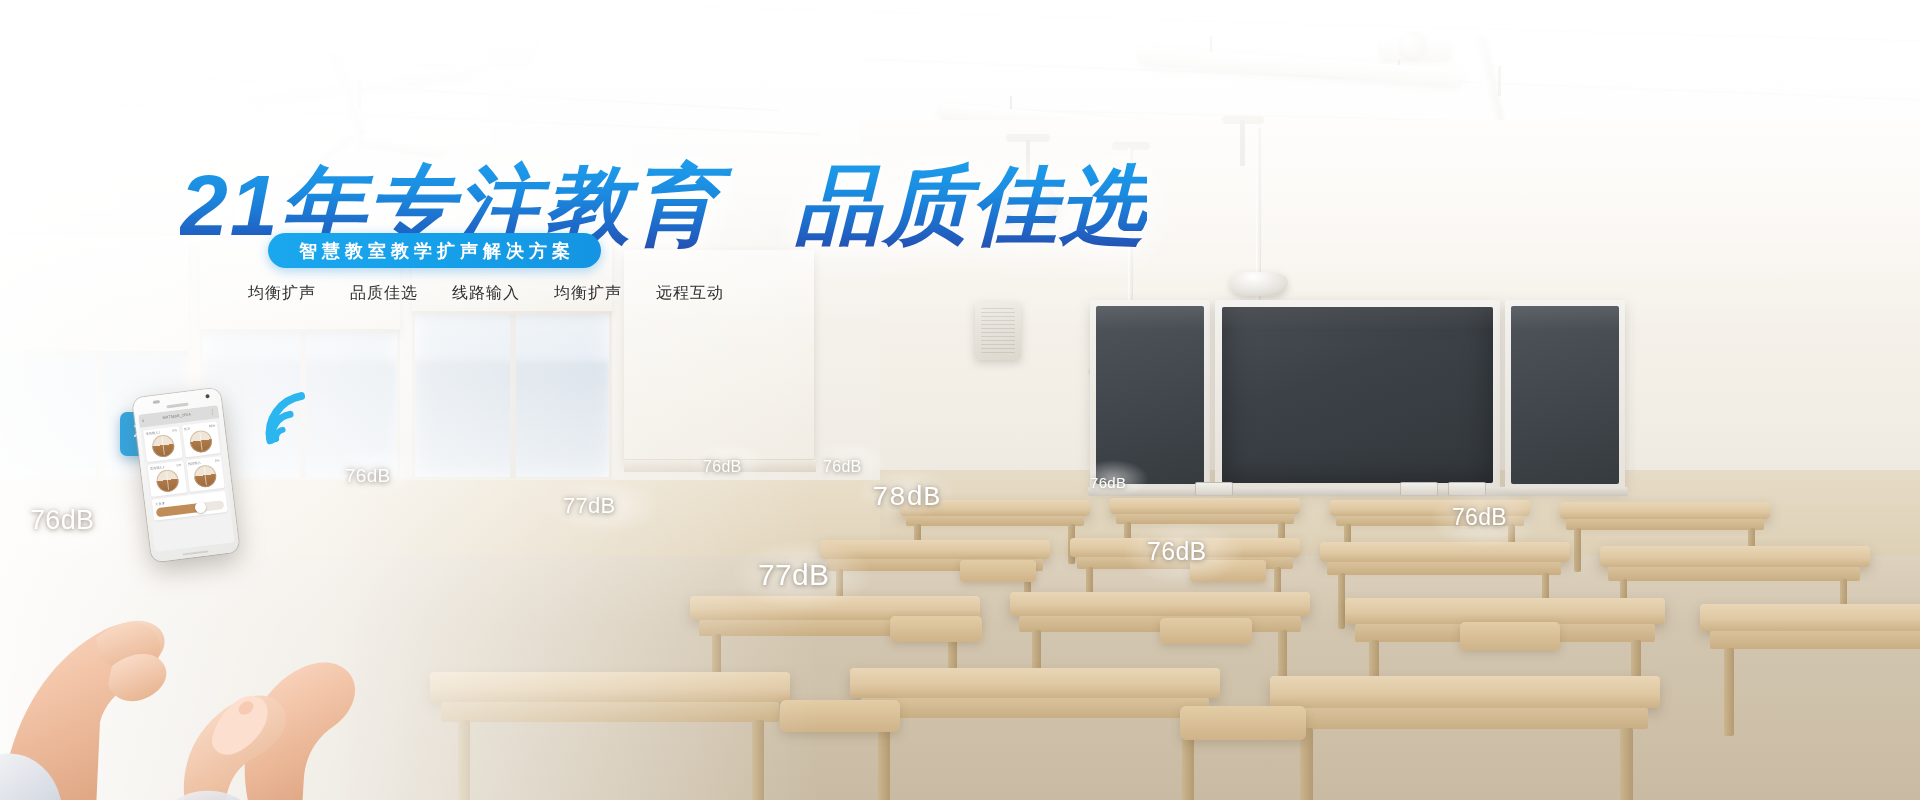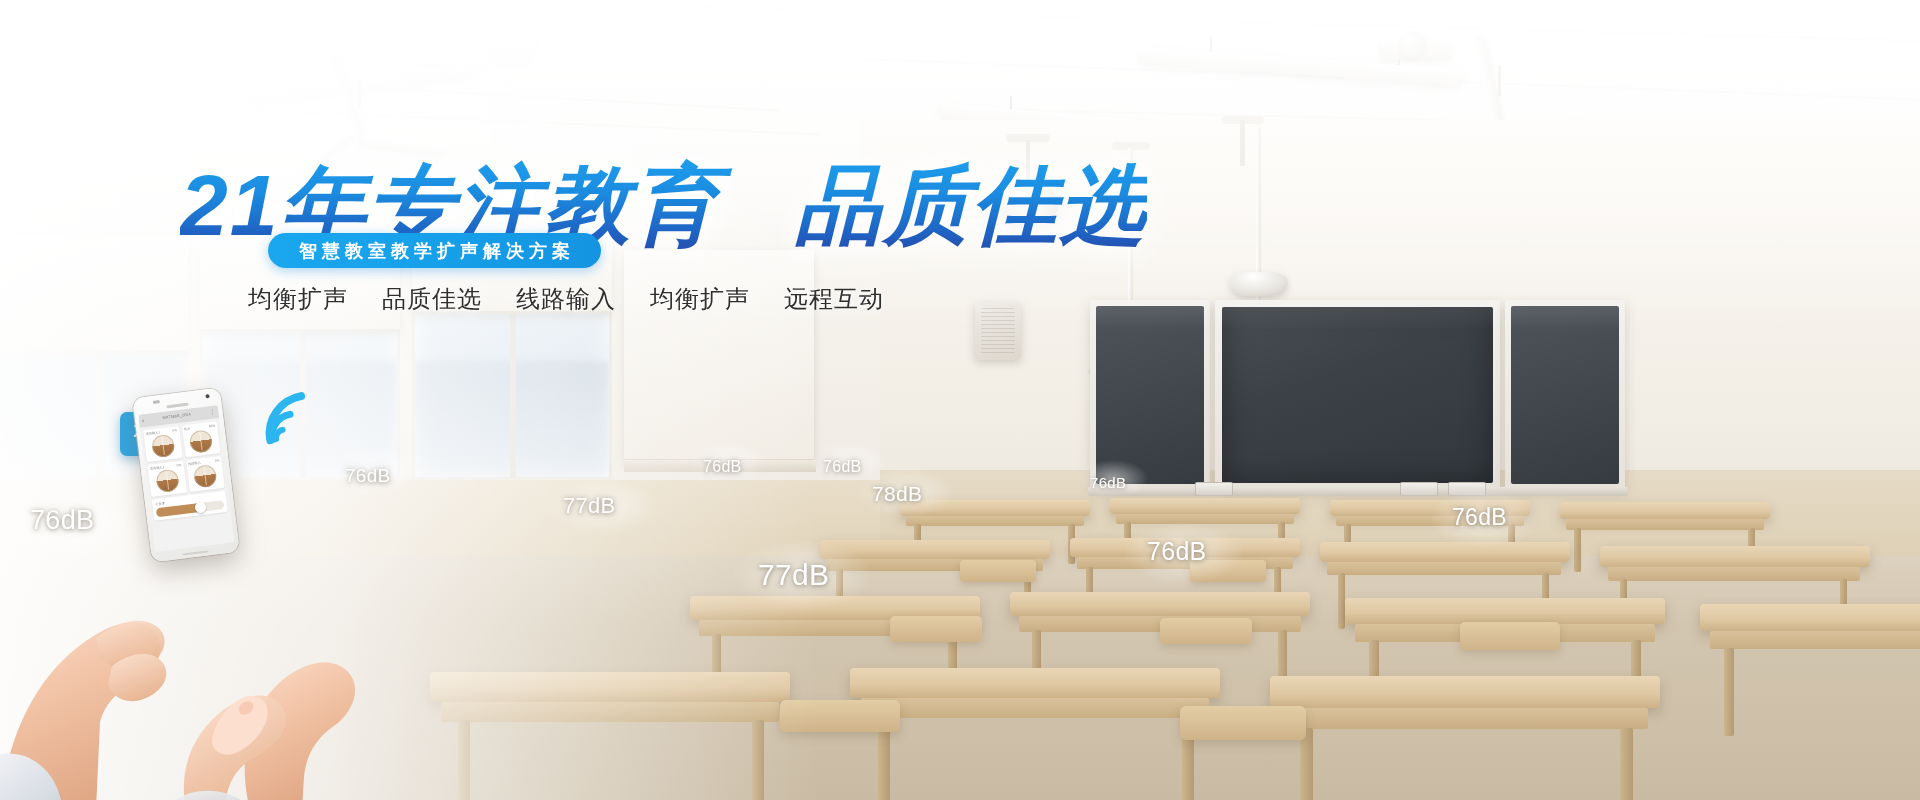--- a/index.html
+++ b/index.html
@@ -253,21 +253,21 @@
   .pill span {
     color:#fff; font-size:18px; font-weight:600;
     letter-spacing:5px; text-indent:5px; white-space:nowrap;
   }
 
   .features {
     position:absolute; left:248px; top:283px;
     display:flex; gap:34px; white-space:nowrap;
   }
   .features .f {
-    font-size:24px; color:#2f2f2f; font-weight:500; letter-spacing:1px;
+    font-size:16px; color:#2f2f2f; font-weight:500; letter-spacing:1px;
     text-shadow:0 1px 6px rgba(255,255,255,.95), 0 0 14px rgba(255,255,255,.8);
   }
 
   
   .wifi { position:absolute; left:262px; top:386px; width:60px; height:56px;
           transform:rotate(-10deg); }
 
   
   .bt-badge {
     position:absolute; left:120px; top:412px;
@@ -570,21 +570,21 @@
 
   <div class="layer bg-wash-top"></div>
   <div class="layer bg-wash-left"></div>
 
   <div id="db-layer">
       <div class="db" style="left: 30px; top: 505px; font-size: 27px;">76dB</div>
       <div class="db" style="left: 345px; top: 465px; font-size: 19px;">76dB</div>
       <div class="db" style="left: 563px; top: 493px; font-size: 22px;">77dB</div>
       <div class="db" style="left: 703px; top: 458px; font-size: 16px;">76dB</div>
       <div class="db" style="left: 823px; top: 458px; font-size: 16px;">76dB</div>
-      <div class="db" style="left: 872px; top: 482px; font-size: 21px;">78dB</div>
+      <div class="db" style="left: 872px; top: 482px; font-size: 28px; font-family: Liberation Mono, monospace;">78dB</div>
       <div class="db" style="left: 1090px; top: 474px; font-size: 15px;">76dB</div>
       <div class="db" style="left: 758px; top: 558px; font-size: 30px;">77dB</div>
       <div class="db" style="left: 1147px; top: 537px; font-size: 25px;">76dB</div>
       <div class="db" style="left: 1452px; top: 504px; font-size: 23px;">76dB</div>
     </div>
 
   <div class="headline">
     <span>21年专注教育</span>
     <span class="gap"></span>
     <span>品质佳选</span>

